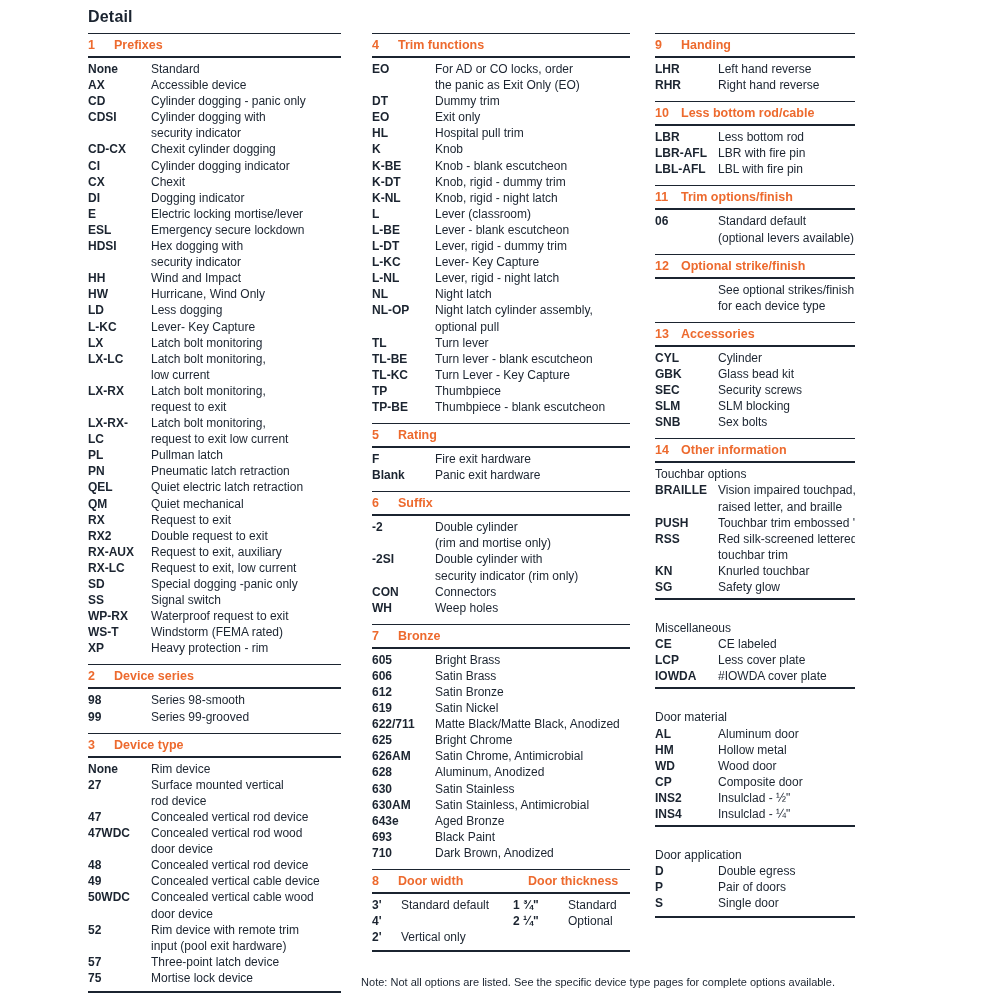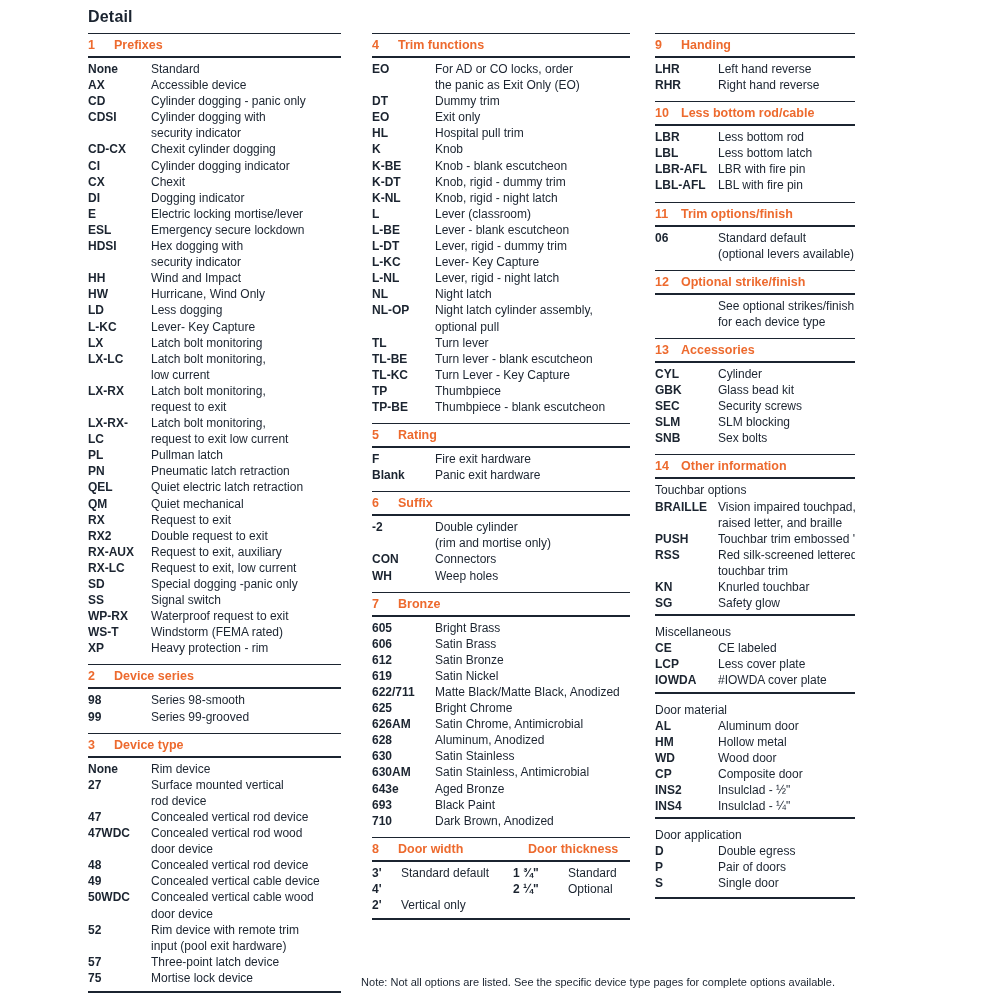--- a/index.html
+++ b/index.html
@@ -28,21 +28,21 @@
   .sec-title2{position:absolute;left:156px;}
   .row{display:flex;font-size:12px;line-height:16.1px;white-space:pre-line;}
   .code{width:60px;flex:none;font-weight:bold;padding-right:3px;}
   .desc{flex:1;}
   
   .row.dual .code{width:26px;}
   .row.dual .desc{flex:none;width:112px;}
   .row.dual .code2{width:55px;flex:none;font-weight:bold;}
   .row.dual .desc2{flex:1;}
   
-  .group{border-top:2px solid var(--text);margin-top:3px;padding-top:8px;}
+  .group{border-top:2px solid var(--text);margin-top:3px;padding-top:20px;}
   .group.first{border-top:none;margin-top:0;padding-top:0;}
   .group-label{font-size:12px;font-weight:normal;line-height:16.1px;}
   .note{position:absolute;right:20px;top:976px;font-size:11px;color:var(--text);padding-left:26px;}
 </style>
 </head>
 <body>
 
 <div class="page">
   <div class="page-title">Detail</div>
   <div class="columns">
@@ -157,20 +157,22 @@
           <div class="row"><span class="code">F</span><span class="desc">Fire exit hardware</span></div>
           <div class="row"><span class="code">Blank</span><span class="desc">Panic exit hardware</span></div>
         </section>
         <section class="section">
           <div class="sec-head">
             <span class="sec-num">6</span>
             <span class="sec-title">Suffix</span>
           </div>
           <div class="row"><span class="code">-2</span><span class="desc">Double cylinder
 (rim and mortise only)</span></div>
+          <div class="row"><span class="code">-2SI</span><span class="desc">Double cylinder with
+security indicator (rim only)</span></div>
           <div class="row"><span class="code">CON</span><span class="desc">Connectors</span></div>
           <div class="row"><span class="code">WH</span><span class="desc">Weep holes</span></div>
         </section>
         <section class="section">
           <div class="sec-head">
             <span class="sec-num">7</span>
             <span class="sec-title">Bronze</span>
           </div>
           <div class="row"><span class="code">605</span><span class="desc">Bright Brass</span></div>
           <div class="row"><span class="code">606</span><span class="desc">Satin Brass</span></div>
@@ -205,21 +207,20 @@
           </div>
           <div class="row"><span class="code">LHR</span><span class="desc">Left hand reverse</span></div>
           <div class="row"><span class="code">RHR</span><span class="desc">Right hand reverse</span></div>
         </section>
         <section class="section">
           <div class="sec-head">
             <span class="sec-num">10</span>
             <span class="sec-title">Less bottom rod/cable</span>
           </div>
           <div class="row"><span class="code">LBR</span><span class="desc">Less bottom rod</span></div>
-          <div class="row"><span class="code">LBL</span><span class="desc">Less bottom latch</span></div>
           <div class="row"><span class="code">LBR-AFL</span><span class="desc">LBR with fire pin</span></div>
           <div class="row"><span class="code">LBL-AFL</span><span class="desc">LBL with fire pin</span></div>
         </section>
         <section class="section">
           <div class="sec-head">
             <span class="sec-num">11</span>
             <span class="sec-title">Trim options/finish</span>
           </div>
           <div class="row"><span class="code">06</span><span class="desc">Standard default
 (optional levers available)</span></div>

